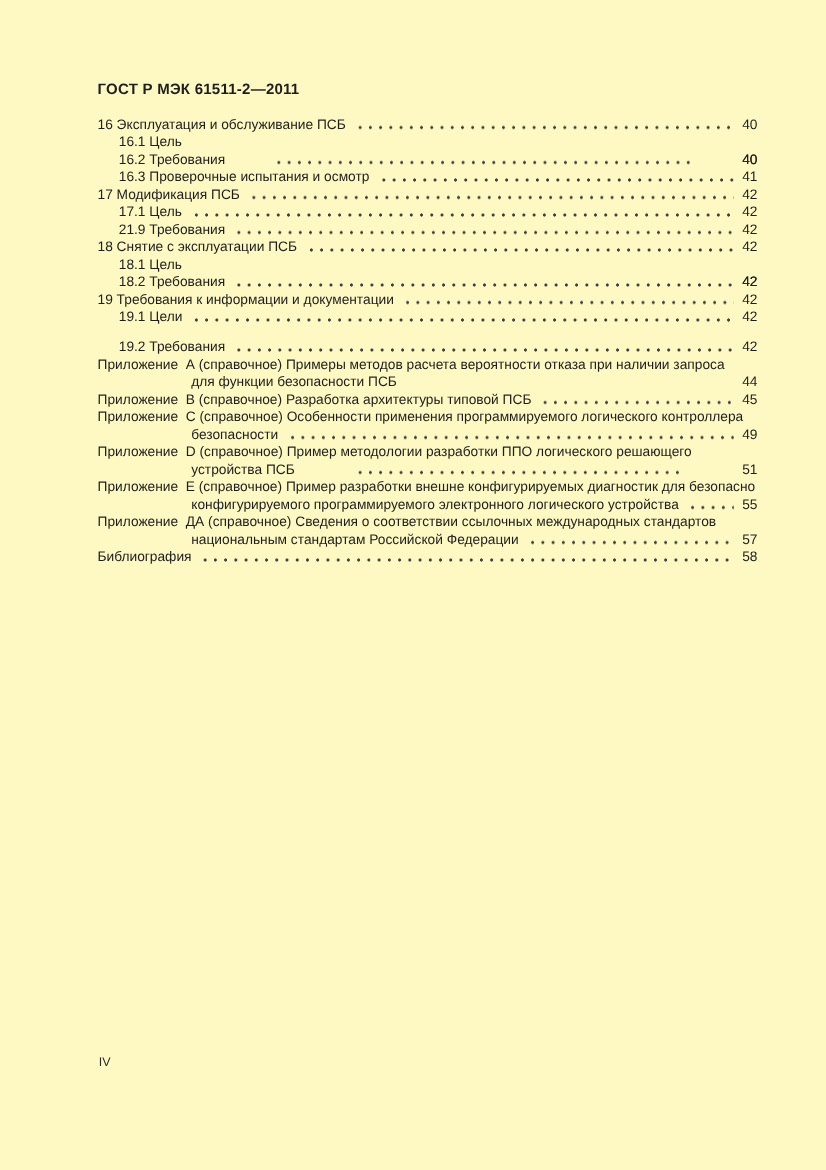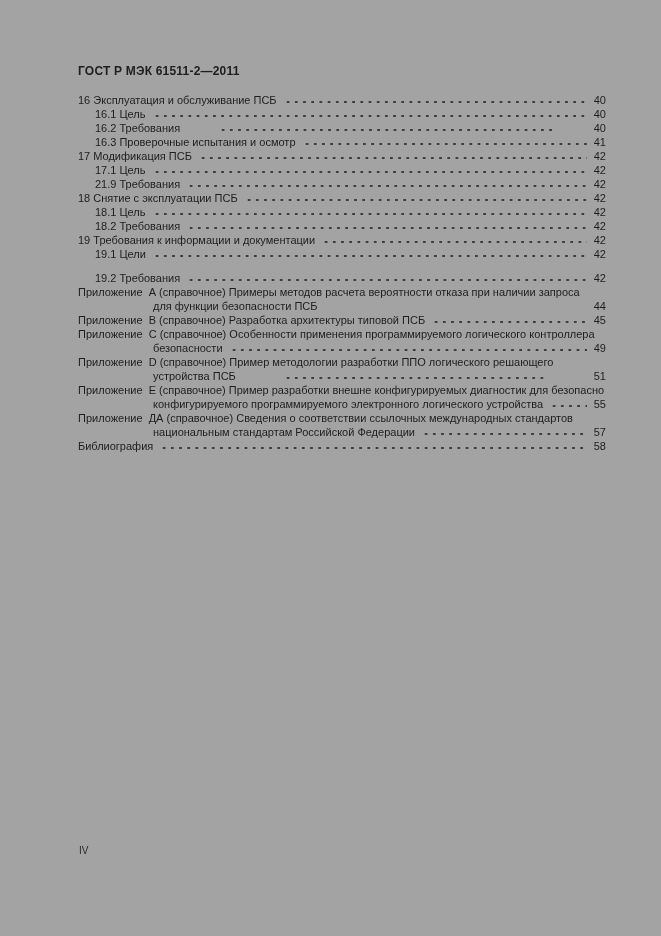--- a/index.html
+++ b/index.html
@@ -4,21 +4,21 @@
 <style>
   html, body {
     margin: 0;
     padding: 0;
     background: #ffffff;
   }
   .page {
     position: relative;
     width: 661px;
     height: 936px;
-    background: #a3a3a3;
+    background: #fef9c3;
     font-family: "Liberation Sans", "DejaVu Sans", sans-serif;
     color: #1e1e1e;
     overflow: hidden;
   }
   .doc-header {
     position: absolute;
     left: 78px;
     top: 64px;
     font-size: 12px;
     font-weight: bold;
@@ -66,28 +66,28 @@
   }
 </style>
 </head>
 <body>
 
 <div class="page">
   <div class="doc-header">ГОСТ Р МЭК 61511-2—2011</div>
 
   <div class="toc">
       <div class="row"><span class="label">16 Эксплуатация и обслуживание ПСБ</span><span class="leader"></span><span class="pagenum">40</span></div>
-      <div class="row" style="padding-left: 17px;"><span class="label">16.1 Цель</span><span class="leader"></span><span class="pagenum">40</span></div>
+      <div class="row" style="padding-left: 17px; flex-direction: column;"><span class="label">16.1 Цель</span><span class="leader"></span><span class="pagenum">40</span></div>
       <div class="row" style="padding-left: 17px; gap: 32px;"><span class="label">16.2 Требования</span><span class="leader"></span><span class="pagenum">40</span></div>
       <div class="row" style="padding-left: 17px;"><span class="label">16.3 Проверочные испытания и осмотр</span><span class="leader"></span><span class="pagenum">41</span></div>
       <div class="row"><span class="label">17 Модификация ПСБ</span><span class="leader"></span><span class="pagenum">42</span></div>
       <div class="row" style="padding-left: 17px;"><span class="label">17.1 Цель</span><span class="leader"></span><span class="pagenum">42</span></div>
       <div class="row" style="padding-left: 17px;"><span class="label">21.9 Требования</span><span class="leader"></span><span class="pagenum">42</span></div>
       <div class="row"><span class="label">18 Снятие с эксплуатации ПСБ</span><span class="leader"></span><span class="pagenum">42</span></div>
-      <div class="row" style="padding-left: 17px;"><span class="label">18.1 Цель</span><span class="leader"></span><span class="pagenum">42</span></div>
+      <div class="row" style="padding-left: 17px; flex-direction: column;"><span class="label">18.1 Цель</span><span class="leader"></span><span class="pagenum">42</span></div>
       <div class="row" style="padding-left: 17px;"><span class="label">18.2 Требования</span><span class="leader"></span><span class="pagenum">42</span></div>
       <div class="row"><span class="label">19 Требования к информации и документации</span><span class="leader"></span><span class="pagenum">42</span></div>
       <div class="row" style="padding-left: 17px;"><span class="label">19.1 Цели</span><span class="leader"></span><span class="pagenum">42</span></div>
       <div class="row" style="padding-left: 17px; margin-top: 10px;"><span class="label">19.2 Требования</span><span class="leader"></span><span class="pagenum">42</span></div>
       <div class="row"><span class="label">Приложение  А (справочное) Примеры методов расчета вероятности отказа при наличии запроса</span></div>
       <div class="row" style="padding-left: 75px; align-items: center;"><span class="label">для функции безопасности ПСБ</span><span class="leader"></span><span class="pagenum">44</span></div>
       <div class="row"><span class="label">Приложение  В (справочное) Разработка архитектуры типовой ПСБ</span><span class="leader"></span><span class="pagenum">45</span></div>
       <div class="row"><span class="label">Приложение  С (справочное) Особенности применения программируемого логического контроллера</span></div>
       <div class="row" style="padding-left: 75px;"><span class="label">безопасности</span><span class="leader"></span><span class="pagenum">49</span></div>
       <div class="row"><span class="label">Приложение  D (справочное) Пример методологии разработки ППО логического решающего</span></div>

